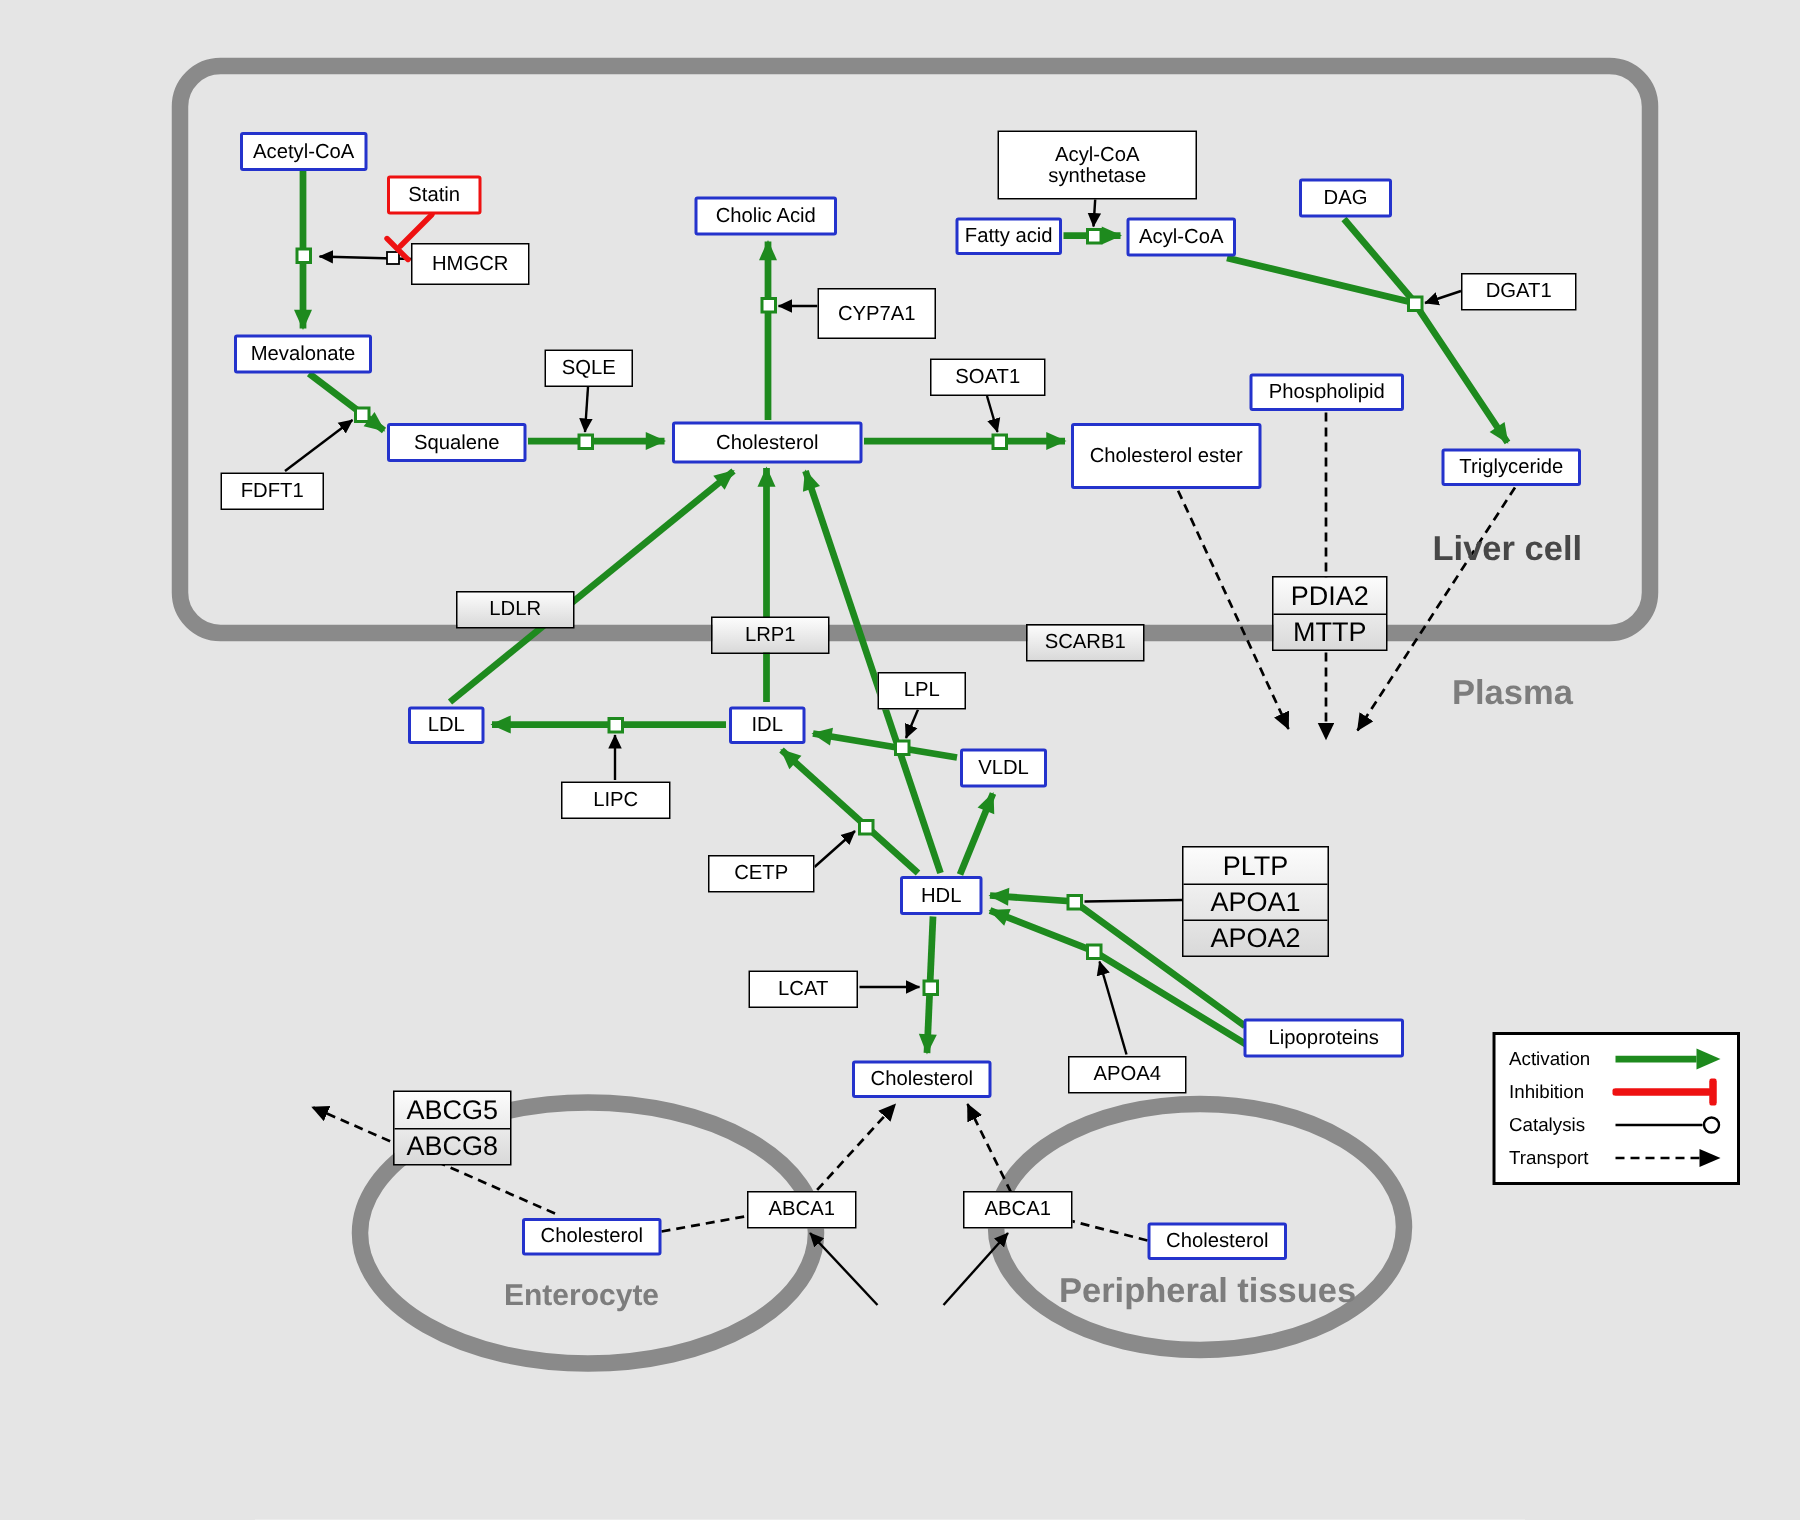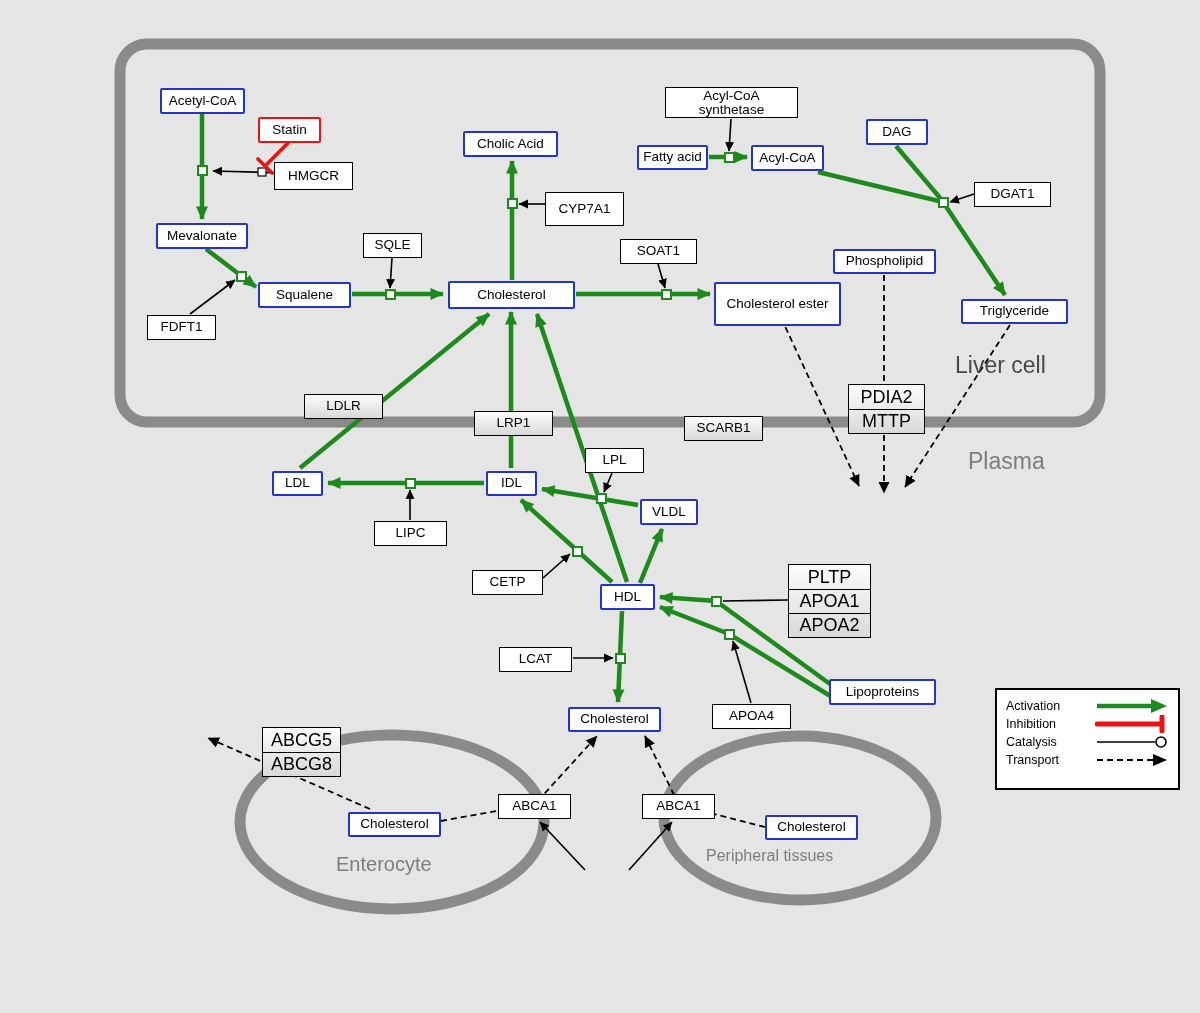--- a/index.html
+++ b/index.html
@@ -30,23 +30,23 @@
   .inhibitor{border:2px solid var(--inhibition-red);border-radius:2px}
   .carrier{border:1.4px solid #000;background:linear-gradient(180deg,#fcfcfc,#d9d9d9)}
   .stack{position:absolute;z-index:2;border:1.4px solid #000;background:linear-gradient(180deg,#fcfcfc,#d9d9d9)}
   .stack .srow{display:flex;align-items:center;justify-content:center;font-size:18px;height:24px;cursor:pointer}
   .stack .srow + .srow{border-top:1.4px solid #000}
   .wrap2{display:block;width:92px;line-height:14px}
   .apo{position:absolute;z-index:2;border-left:1.2px solid #000;border-top:1.2px solid #000;
        display:grid;grid-template-columns:86px 86px;background:#fff}
   .apo .cell{height:25px;border-right:1.2px solid #000;border-bottom:1.2px solid #000;
        display:flex;align-items:center;justify-content:center;font-size:13.5px}
-  .comp-label{position:absolute;z-index:2;font-weight:normal;color:var(--label-gray)}
-  .legend{position:absolute;z-index:3;left:995px;top:688px;width:185px;height:102px;border:2.5px solid #000;
-          background:#fff;padding:7px 9px;display:flex;flex-direction:column;}
+  .comp-label{position:absolute;z-index:2;font-weight:bold;color:var(--label-gray)}
+  .legend{position:absolute;z-index:3;left:995px;top:688px;width:165px;height:102px;border:2.5px solid #000;
+          background:#fff;padding:7px 9px;display:flex;flex-direction:column;justify-content:space-between}
   .lrow{display:flex;align-items:center;justify-content:space-between}
   .llabel{font-size:12.5px;color:#000}
 </style>
 </head>
 <body>
 
 <div class="canvas">
 
   <svg class="edges" width="1200" height="1013" viewBox="0 0 1200 1013">
     <defs>
@@ -143,46 +143,46 @@
   <div class="node enz" style="left:274px;top:162px;width:79px;height:28px">HMGCR</div>
   <div class="node met" style="left:156px;top:223px;width:92px;height:26px">Mevalonate</div>
   <div class="node enz" style="left:147px;top:315px;width:69px;height:25px">FDFT1</div>
   <div class="node met" style="left:258px;top:282px;width:93px;height:26px">Squalene</div>
   <div class="node enz" style="left:363px;top:233px;width:59px;height:25px">SQLE</div>
   <div class="node met" style="left:463px;top:131px;width:95px;height:26px">Cholic Acid</div>
   <div class="node enz" style="left:545px;top:192px;width:79px;height:34px">CYP7A1</div>
   <div class="node met" style="left:448px;top:281px;width:127px;height:28px">Cholesterol</div>
   <div class="node enz" style="left:620px;top:239px;width:77px;height:25px">SOAT1</div>
   <div class="node met" style="left:714px;top:282px;width:127px;height:44px">Cholesterol ester</div>
-  <div class="node enz" style="left:665px;top:87px;width:133px;height:31px">
+  <div class="node enz" style="left:665px;top:87px;width:133px;height:46px">
     <span class="wrap2">Acyl-CoA synthetase</span>
   </div>
   <div class="node met" style="left:637px;top:145px;width:71px;height:25px">Fatty acid</div>
   <div class="node met" style="left:751px;top:145px;width:73px;height:26px">Acyl-CoA</div>
   <div class="node met" style="left:866px;top:119px;width:62px;height:26px">DAG</div>
   <div class="node enz" style="left:974px;top:182px;width:77px;height:25px">DGAT1</div>
   <div class="node met" style="left:833px;top:249px;width:103px;height:25px">Phospholipid</div>
-  <div class="node met" style="left:961px;top:299px;width:107px;height:25px">Triglyceride</div>
+  <div class="node met" style="left:961px;top:299px;width:93px;height:25px">Triglyceride</div>
 
   <div class="node carrier" style="left:304px;top:394px;width:79px;height:25px">LDLR</div>
   <div class="node carrier" style="left:474px;top:411px;width:79px;height:25px">LRP1</div>
   <div class="node carrier" style="left:684px;top:416px;width:79px;height:25px">SCARB1</div>
   <div class="stack" style="left:848px;top:384px;width:77px">
     <div class="srow">PDIA2</div>
     <div class="srow">MTTP</div>
   </div>
 
   <div class="node met" style="left:272px;top:471px;width:51px;height:25px">LDL</div>
   <div class="node met" style="left:486px;top:471px;width:51px;height:25px">IDL</div>
   <div class="node enz" style="left:374px;top:521px;width:73px;height:25px">LIPC</div>
   <div class="node enz" style="left:585px;top:448px;width:59px;height:25px">LPL</div>
   <div class="node met" style="left:640px;top:499px;width:58px;height:26px">VLDL</div>
   <div class="node enz" style="left:472px;top:570px;width:71px;height:25px">CETP</div>
   <div class="node met" style="left:600px;top:584px;width:55px;height:26px">HDL</div>
-  <div class="stack" style="left:788px;top:564px;width:83px">
+  <div class="stack" style="left:788px;top:564px;width:98px">
     <div class="srow">PLTP</div>
     <div class="srow">APOA1</div>
     <div class="srow">APOA2</div>
   </div>
   <div class="node enz" style="left:499px;top:647px;width:73px;height:25px">LCAT</div>
   <div class="node enz" style="left:712px;top:704px;width:79px;height:25px">APOA4</div>
   <div class="node met" style="left:829px;top:679px;width:107px;height:26px">Lipoproteins</div>
   <div class="node met" style="left:568px;top:707px;width:93px;height:25px">Cholesterol</div>
 
 
@@ -191,21 +191,21 @@
     <div class="srow">ABCG8</div>
   </div>
   <div class="node met" style="left:348px;top:812px;width:93px;height:25px">Cholesterol</div>
   <div class="node enz" style="left:498px;top:794px;width:73px;height:25px">ABCA1</div>
   <div class="node enz" style="left:642px;top:794px;width:73px;height:25px">ABCA1</div>
   <div class="node met" style="left:765px;top:815px;width:93px;height:25px">Cholesterol</div>
 
   <div class="comp-label" style="left:955px;top:352px;font-size:23px;color:var(--liver-label-gray)">Liver cell</div>
   <div class="comp-label" style="left:968px;top:448px;font-size:23px">Plasma</div>
   <div class="comp-label" style="left:336px;top:853px;font-size:20px">Enterocyte</div>
-  <div class="comp-label" style="left:706px;top:847px;font-size:16px">Peripheral tissues</div>
+  <div class="comp-label" style="left:706px;top:847px;font-size:23px">Peripheral tissues</div>
 
   <div class="legend">
     <div class="lrow">
       <span class="llabel">Activation</span>
       <svg width="74" height="18">
         <line x1="2" y1="9" x2="56" y2="9" class="act"></line>
         <path d="M56,2 L72,9 L56,16 Z" class="fill-act"></path>
       </svg>
     </div>
     <div class="lrow">

